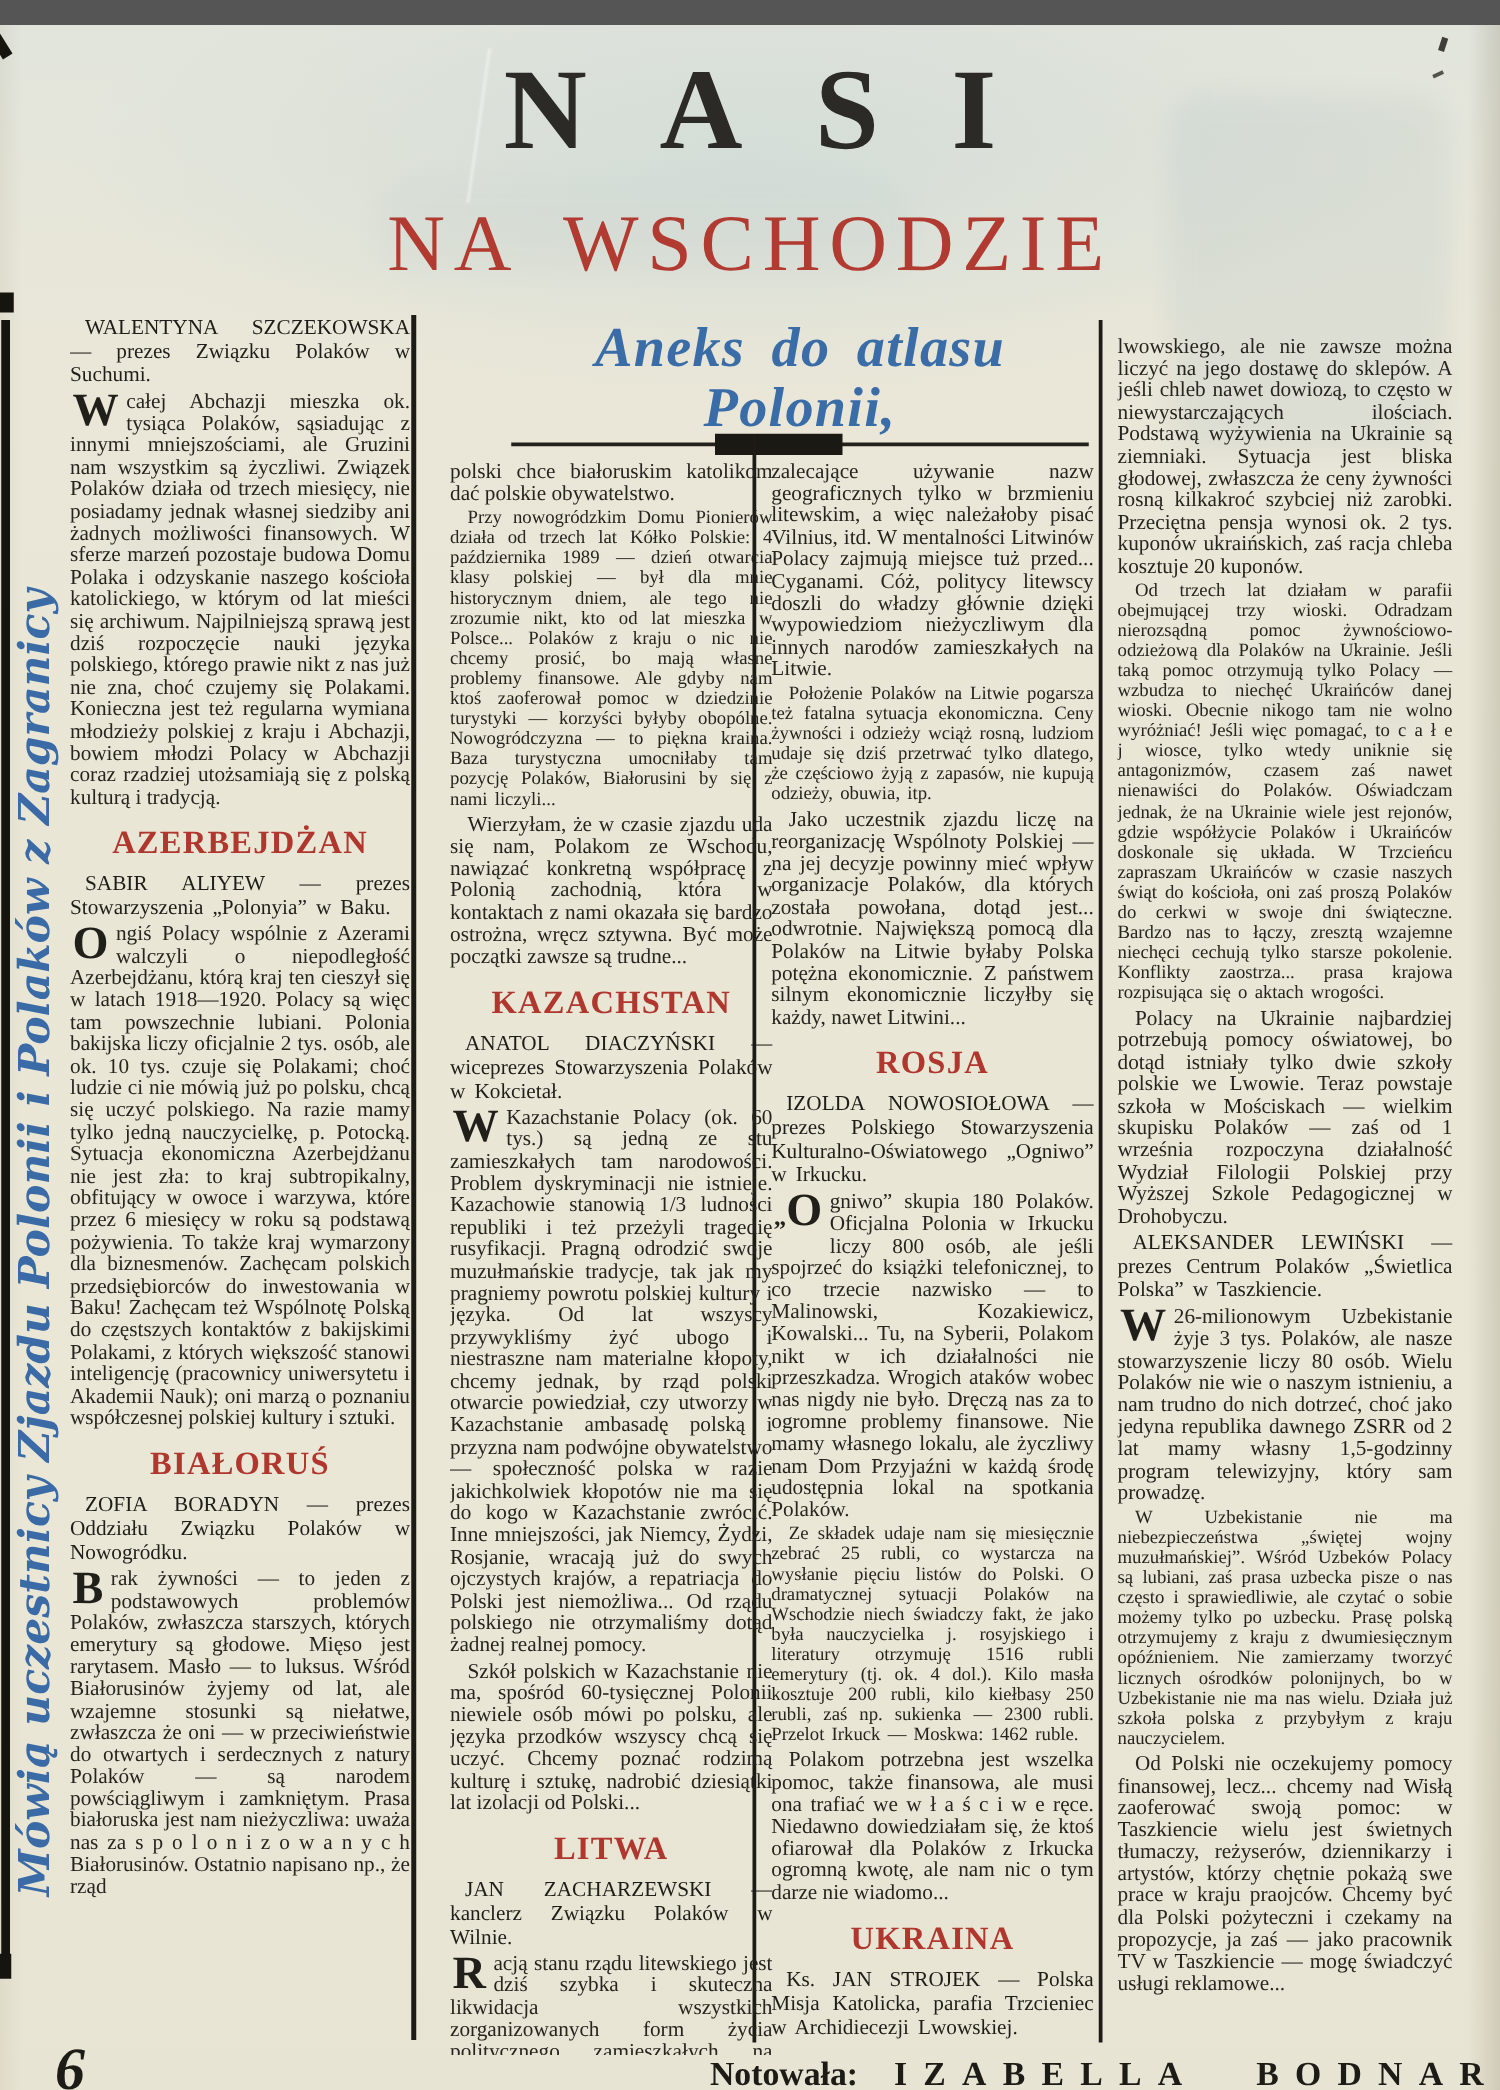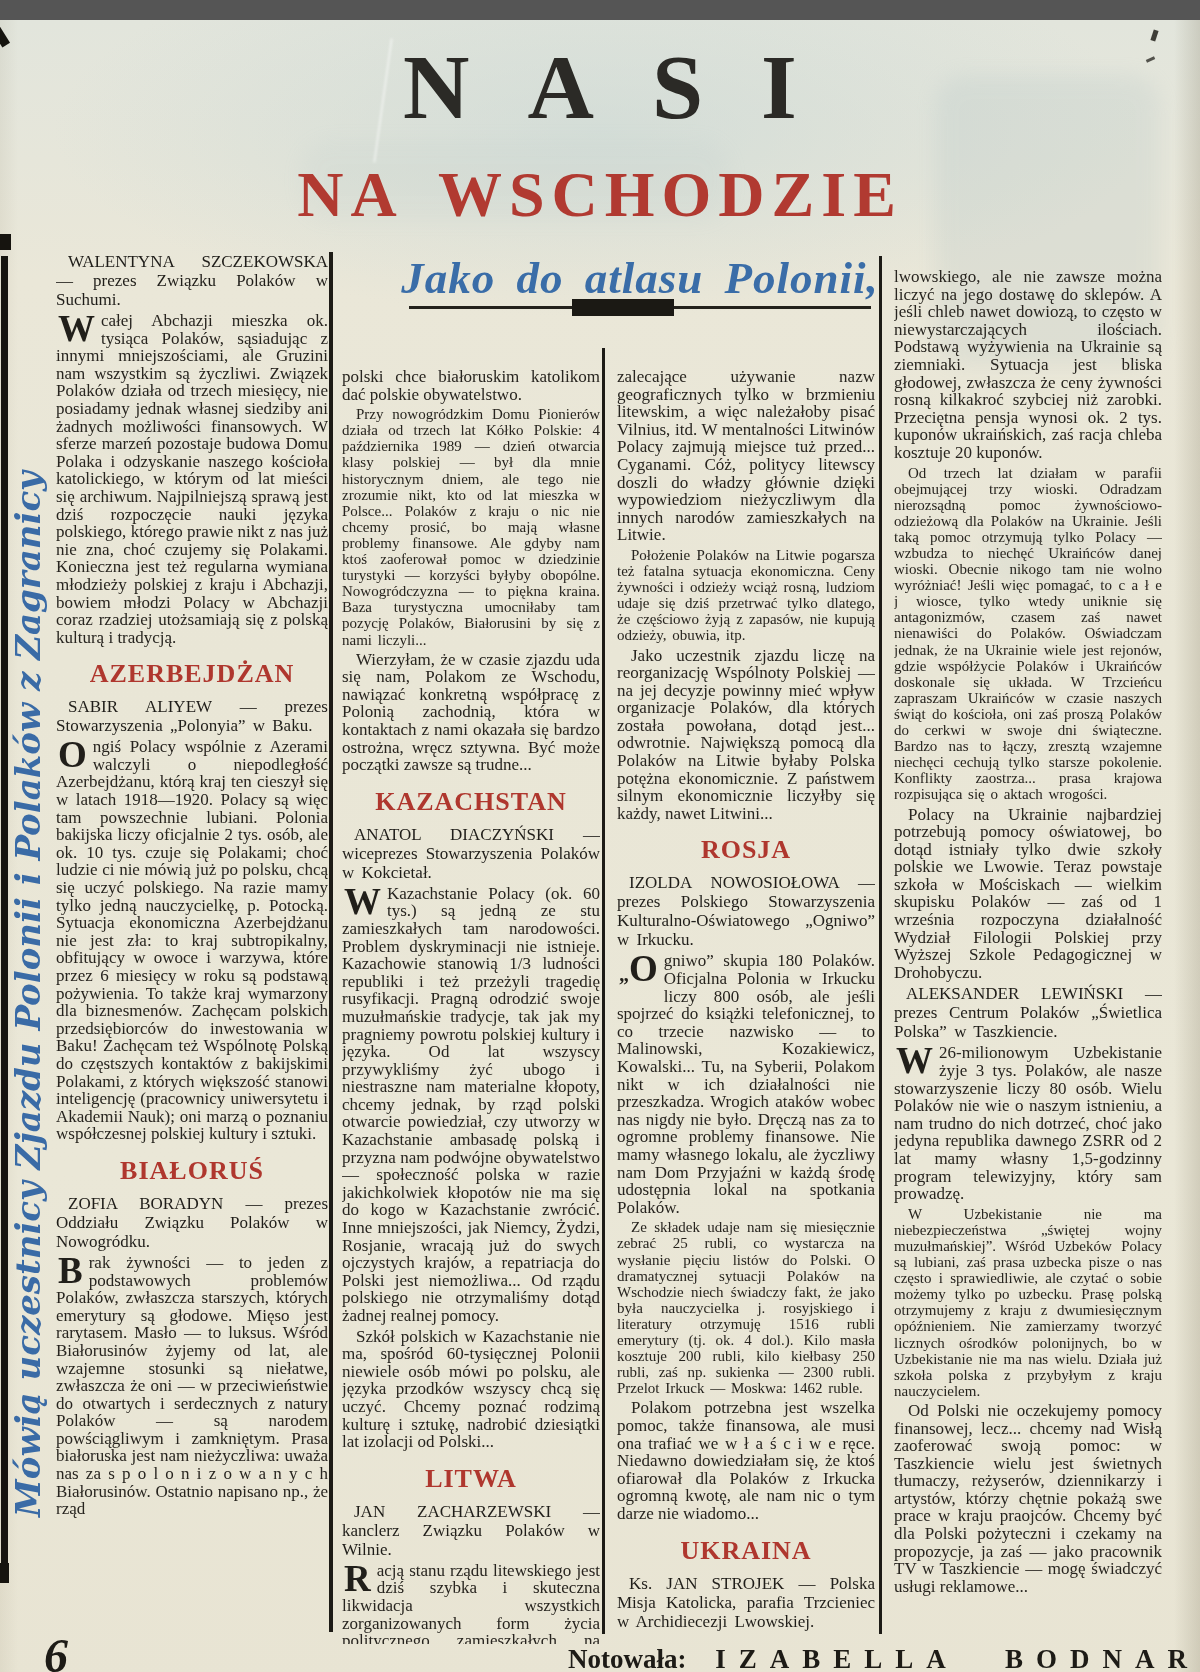--- a/index.html
+++ b/index.html
@@ -24,42 +24,42 @@
   .mark{position:absolute;background:#16140f;}
   .mark-tl{left:-8px;top:-6px;width:34px;height:9px;transform:rotate(58deg);transform-origin:left top;}
   .mark-tl2{left:0px;top:214px;width:11px;height:16px;}
   .mark-tr1{left:1152px;top:10px;width:5px;height:11px;transform:rotate(18deg);opacity:.8;}
   .mark-tr2{left:1146px;top:38px;width:9px;height:3px;transform:rotate(-25deg);opacity:.7;}
   .mark-bl{left:0px;top:1543px;width:9px;height:20px;}
   
   .t-nasi{position:absolute;left:0;right:0;top:14px;text-align:center;
     font-weight:bold;font-size:92px;letter-spacing:58px;padding-left:58px;color:#2b2a26;}
   .t-red{position:absolute;left:0;right:0;top:138px;text-align:center;
-    font-weight:bold;font-size:64px;letter-spacing:7px;word-spacing:16px;color:#b13a31;}
+    font-weight:normal;font-size:64px;letter-spacing:7px;word-spacing:16px;color:#b13a31;}
   
   .aneks{position:absolute;left:390px;top:234px;width:500px;text-align:center;}
   .aneks h1{margin:0;font-style:italic;font-weight:bold;font-size:45px;line-height:48px;
     color:#3a6da8;letter-spacing:1px;word-spacing:9px;}
   .aneks .rule{position:relative;margin:4px auto 0;width:462px;height:3px;background:#24221c;}
   .aneks .bar{position:absolute;left:163px;top:-7px;width:102px;height:17px;background:#1b1914;}
   
   .vrule{position:absolute;background:#1d1b16;}
   .vr1{left:329px;top:232px;width:4px;height:1380px;}
   .vr2{left:602px;top:328px;width:3px;height:1286px;}
   .vr3{left:879px;top:236px;width:3px;height:1378px;}
   .left-rule{position:absolute;left:1px;top:236px;width:7px;height:1322px;background:#16140f;}
   
   .side-note{position:absolute;left:-637px;top:952px;width:1330px;height:44px;
     transform:rotate(-90deg);text-align:center;
     font-family:"DejaVu Serif", serif;font-style:italic;font-weight:bold;
     font-size:34px;line-height:44px;color:#3a6ba6;}
   
   .col{position:absolute;text-align:justify;overflow:hidden;}
   .col-1{left:56px;top:232px;width:272px;height:1392px;}
-  .col-2{left:342px;top:348px;width:258px;height:1276px;}
+  .col-2{left:360px;top:348px;width:258px;height:1276px;}
   .col-3{left:617px;top:348px;width:258px;height:1276px;}
   .col-4{left:894px;top:248px;width:268px;height:1376px;}
   .col p{margin:0 0 3px 0;}
   .body{font-size:17px;line-height:17.6px;}
   .fine{font-size:15px;line-height:16.1px;word-spacing:2px;}
   .speaker{font-size:17px;line-height:19px;font-weight:normal;text-indent:12px;
     margin-bottom:5px;color:#1f1d19;word-spacing:3px;}
   .indent{text-indent:14px;}
   .sec{font-size:26px;line-height:30px;font-weight:bold;color:#af372e;text-align:center;
     margin:13px 0 8px 0;letter-spacing:1px;}
@@ -93,21 +93,21 @@
   <div class="mark mark-tr2"></div>
   <div class="mark mark-bl"></div>
 
   <div class="t-nasi">NASI</div>
   <div class="t-red">NA WSCHODZIE</div>
 
   <div class="side-note">Mówią uczestnicy Zjazdu Polonii i Polaków z Zagranicy</div>
   <div class="left-rule"></div>
 
   <div class="aneks">
-    <h1>Jako do atlasu Polonii,</h1>
+    <h1>Aneks do atlasu Polonii,</h1>
     <div class="rule">
       <div class="bar"></div>
     </div>
   </div>
 
   <div class="vrule vr1"></div>
   <div class="vrule vr2"></div>
   <div class="vrule vr3"></div>
 
   <div class="col col-1">

